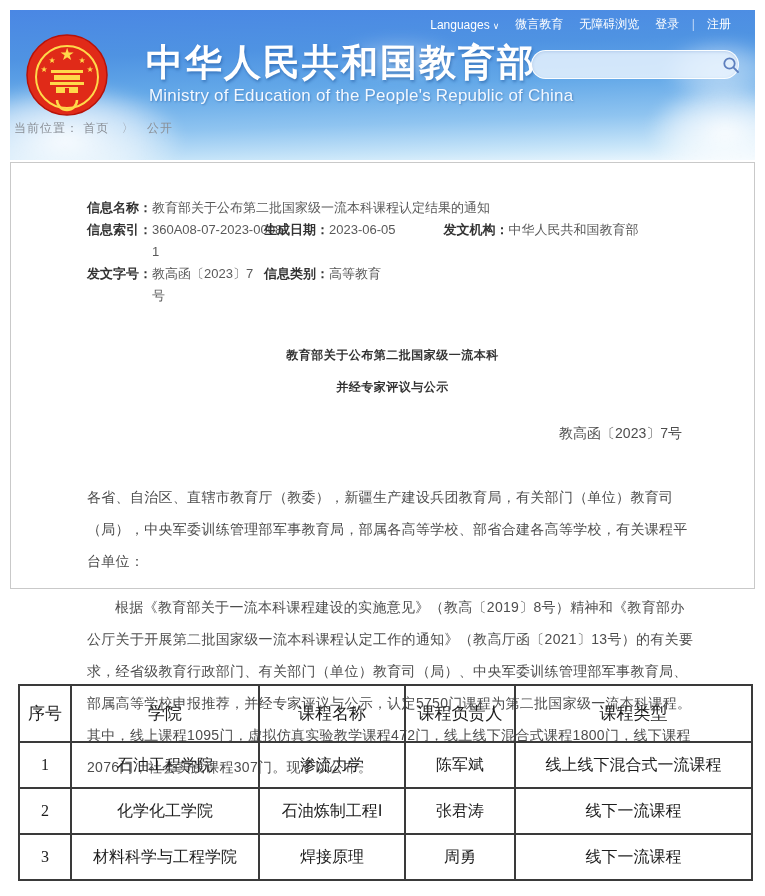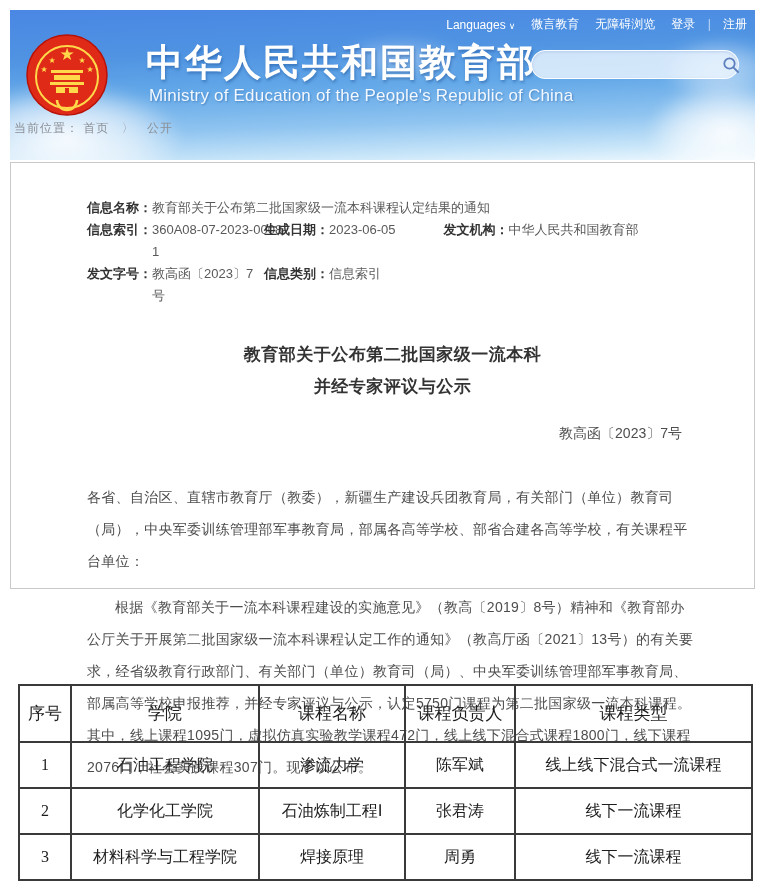--- a/index.html
+++ b/index.html
@@ -16,21 +16,21 @@
     overflow:hidden;
   }
   .cloud { position:absolute; border-radius:50%; filter:blur(7px);
     background:radial-gradient(ellipse at center, rgba(255,255,255,.95) 0%, rgba(255,255,255,.55) 45%, rgba(255,255,255,0) 75%); }
   .cloud.c1 { left:-60px; bottom:-35px; width:230px; height:110px; }
   .cloud.c2 { right:-45px; bottom:-20px; width:150px; height:95px; }
   .cloud.c3 { right:-20px; top:30px; width:110px; height:60px; opacity:.55; }
   .cloud.c4 { left:330px; top:28px; width:120px; height:40px; opacity:.35; }
 
   .topbar {
-    position:absolute; top:6px; right:8px; display:flex; align-items:center; gap:16px;
+    position:absolute; top:6px; right:24px; display:flex; align-items:center; gap:16px;
     font-size:12px; color:#fff; z-index:5;
   }
   .topbar a { color:#fff; text-decoration:none; cursor:pointer; }
   .topbar .caret { font-size:9px; margin-left:3px; }
   .topbar .pipe { color:#dce9fb; margin:0 -8px; }
 
   .emblem { position:absolute; left:16px; top:24px; width:82px; height:82px; z-index:4; }
 
   .brand-cn {
     position:absolute; left:136px; top:28px; z-index:4;
@@ -71,21 +71,21 @@
   .meta { font-size:13px; line-height:22px; color:#595959; }
   .meta-row { display:flex; align-items:flex-start; }
   .meta-label { font-weight:bold; color:#333; white-space:nowrap; flex:0 0 auto; }
   .idx-val { width:112px; flex:0 0 auto; }
   .idx-val span { display:block; white-space:nowrap; }
   .docno-val { width:112px; flex:0 0 auto; }
   .gap52 { margin-left:48px; }
   .meta-val { white-space:nowrap; }
 
   .doc-title {
-    margin-top:32px; text-align:center; font-size:17px; font-weight:bold;
+    margin-top:32px; text-align:center; font-size:12px; font-weight:bold;
     color:#333; line-height:32px; letter-spacing:.5px;
   }
   .doc-number { margin-top:22px; text-align:right; padding-right:16px; font-size:14px; color:#4d4d4d; }
 
   .doc-body { margin-top:38px; font-size:14px; line-height:32px; color:#4d4d4d; letter-spacing:.3px; }
   .doc-body p.indent { text-indent:2em; margin-top:14px; }
 
   
   table.course {
     position:absolute; left:18px; top:684px; width:733px;
@@ -174,21 +174,21 @@
       <span class="meta-label">生成日期：</span>
       <span class="meta-val">2023-06-05</span>
       <span class="meta-label gap52">发文机构：</span>
       <span class="meta-val">中华人民共和国教育部</span>
     </div>
 
     <div class="meta-row">
       <span class="meta-label">发文字号：</span>
       <span class="docno-val">教高函〔2023〕7号</span>
       <span class="meta-label">信息类别：</span>
-      <span class="meta-val">信息索引</span>
+      <span class="meta-val">高等教育</span>
     </div>
 
   </div>
 
   <div class="doc-title">
     <div>教育部关于公布第二批国家级一流本科</div>
     <div>并经专家评议与公示</div>
   </div>
 
   <div class="doc-number">教高函〔2023〕7号</div>

